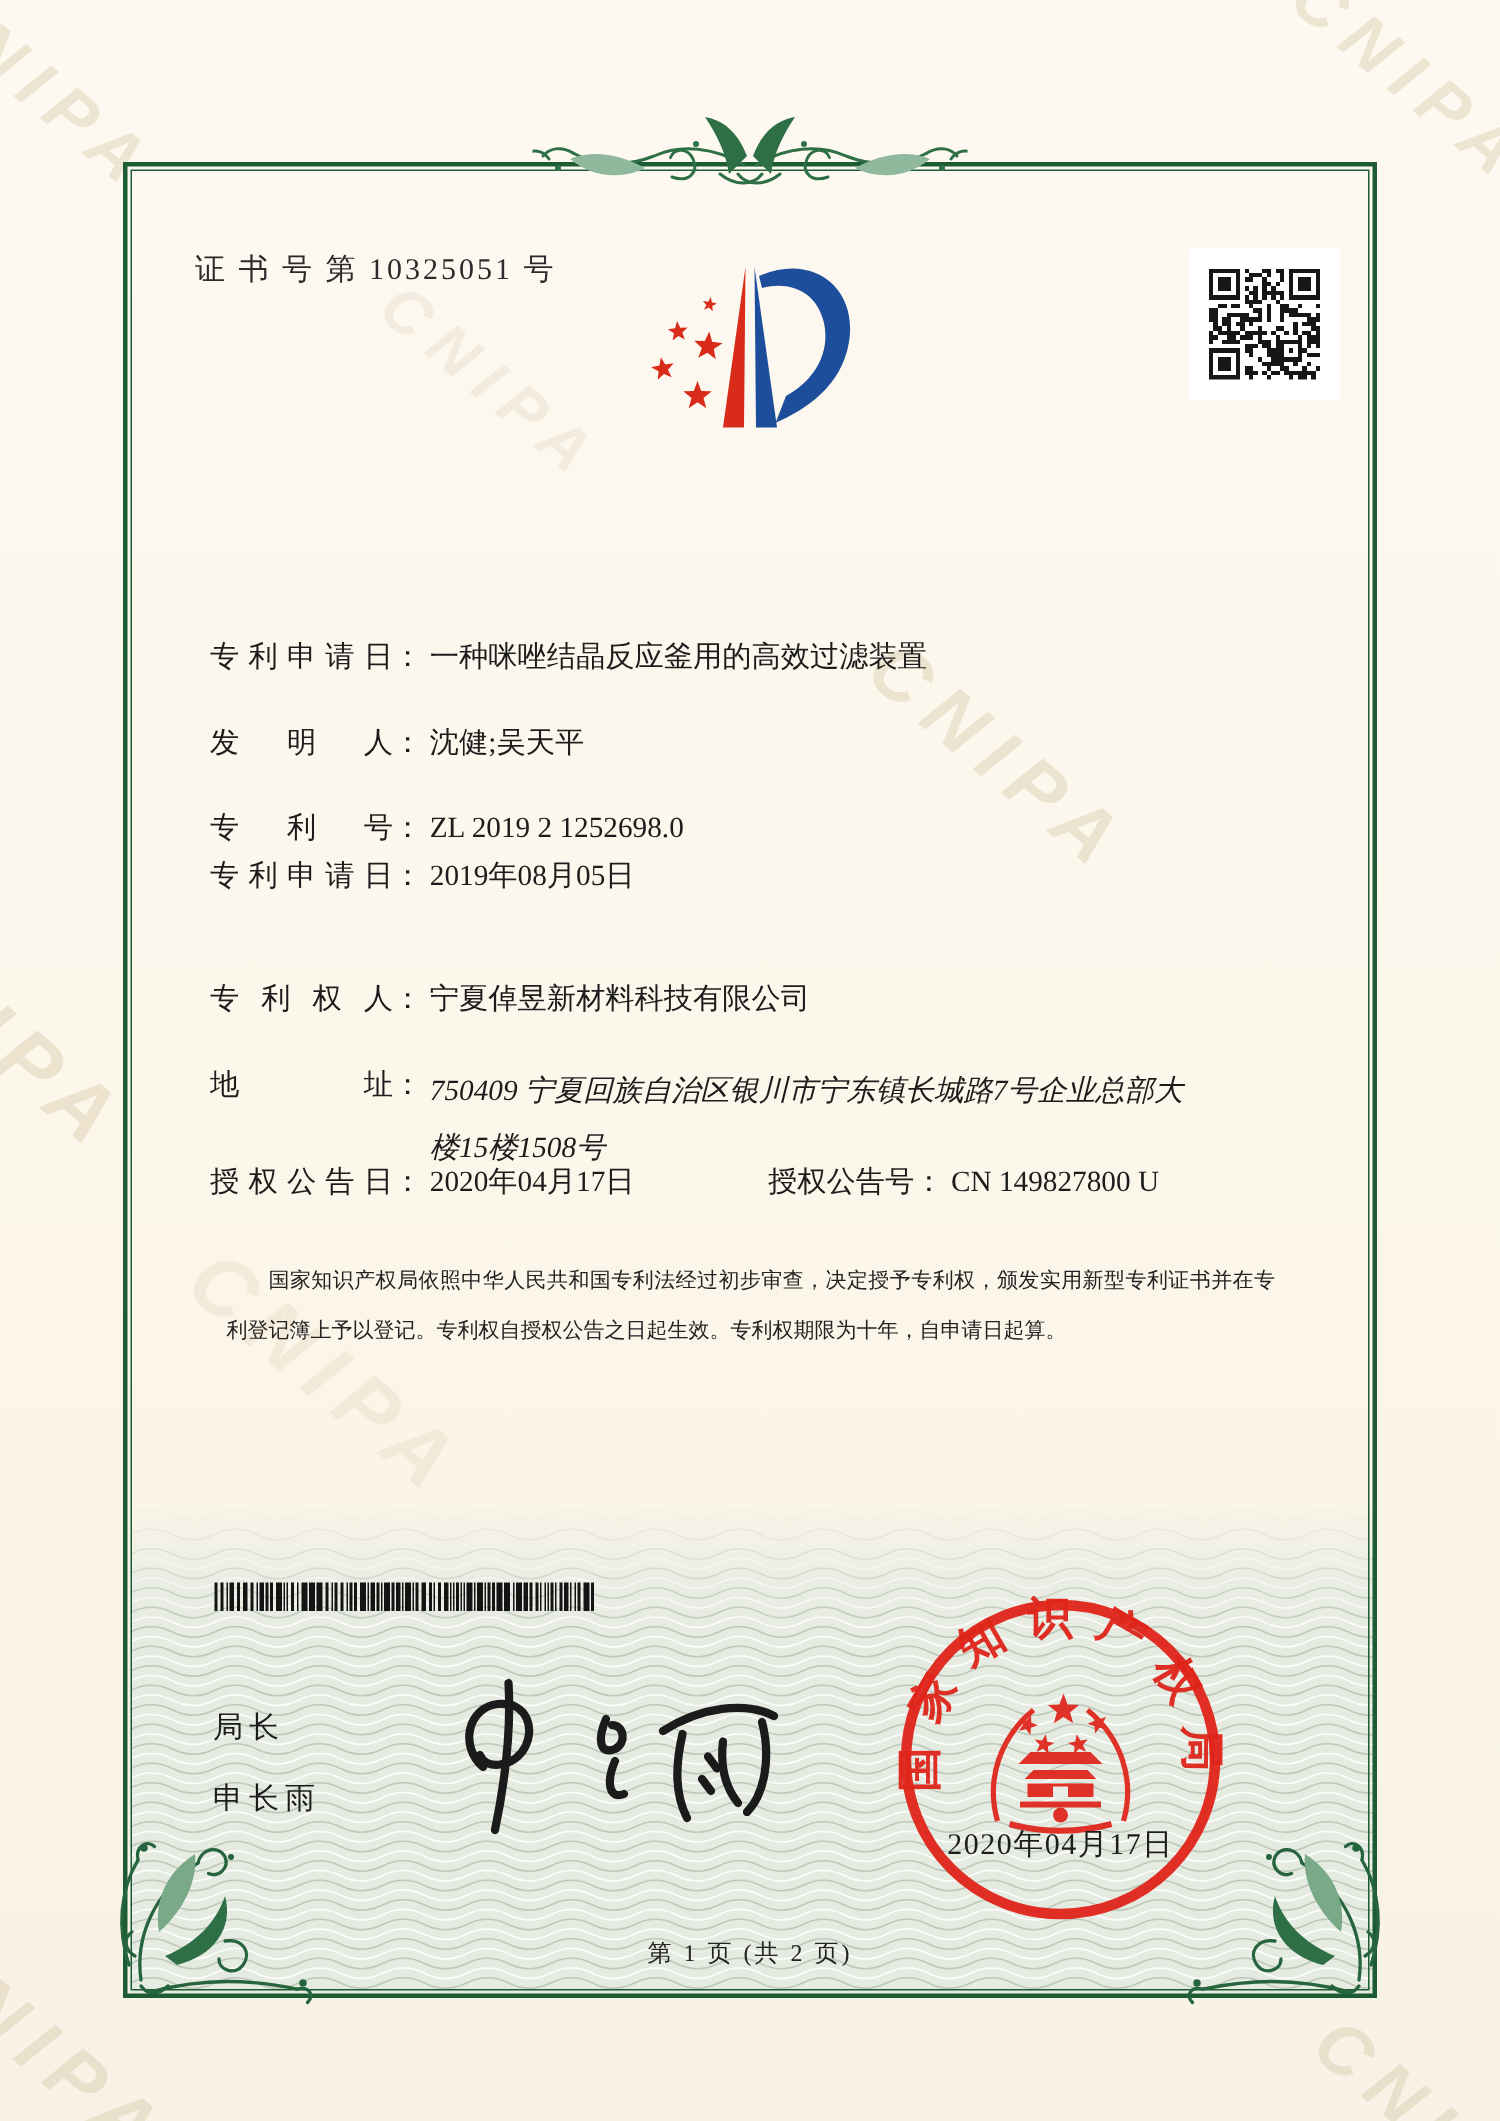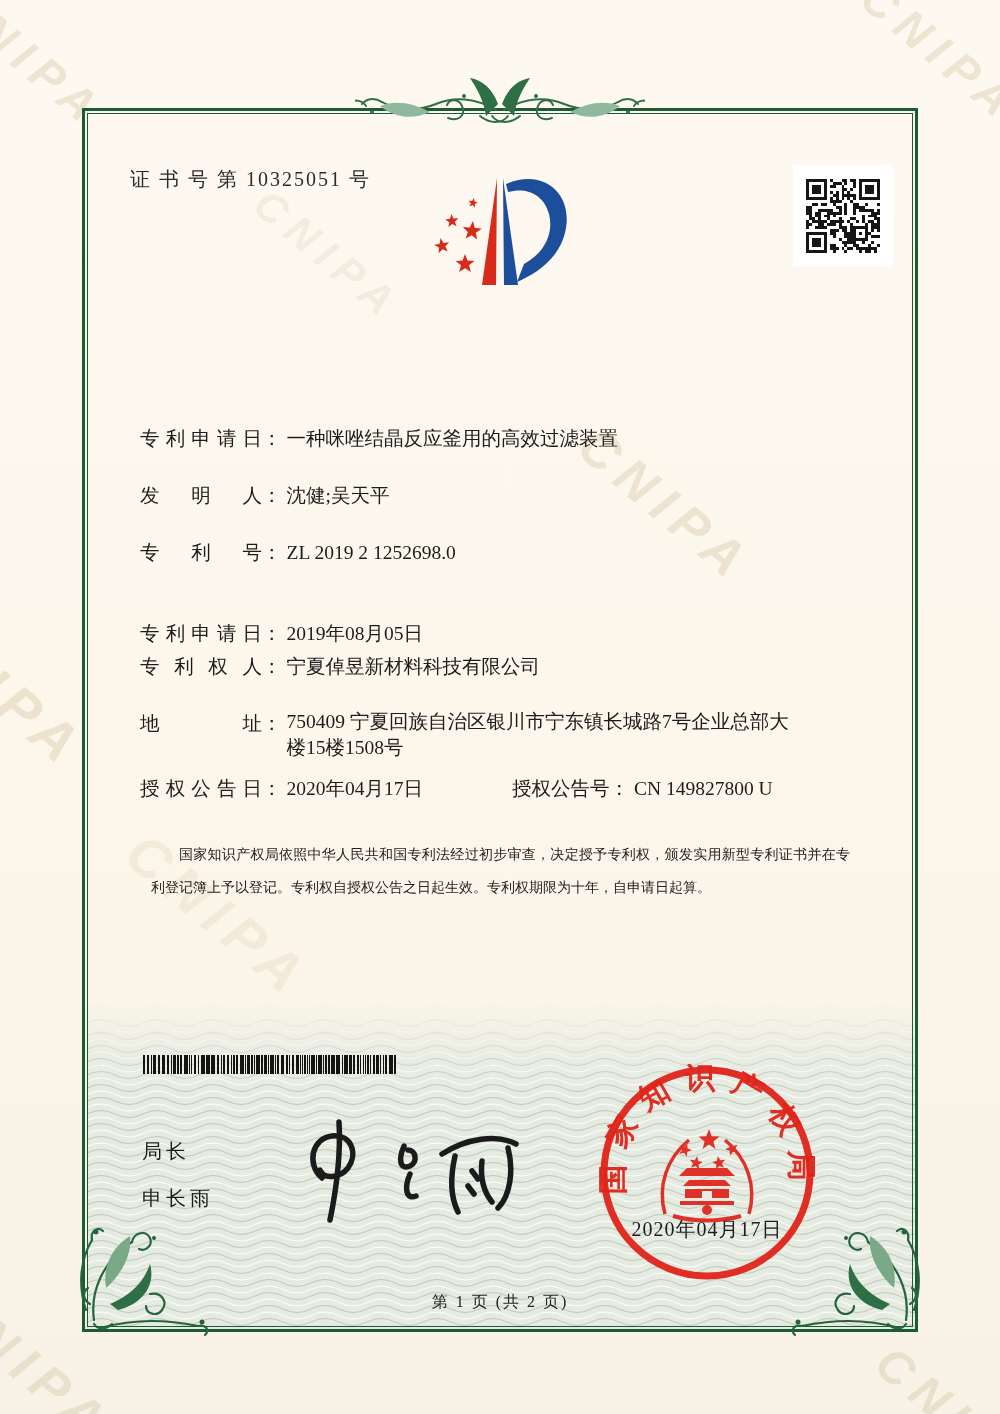--- a/index.html
+++ b/index.html
@@ -26,21 +26,21 @@
   .logo{position:absolute;left:420px;top:156px;z-index:5;}
   .qrbox{position:absolute;left:793px;top:165px;width:100px;height:102px;background:#fff;z-index:5;}
   .qrbox svg{position:absolute;left:13px;top:14px;}
   .title{position:absolute;left:0;top:297px;width:100%;text-align:center;z-index:5;
          font-size:45px;font-weight:700;letter-spacing:8px;color:#101010;}
   
   .frow{position:absolute;left:140px;width:740px;z-index:5;font-size:19.5px;line-height:30px;}
   .flabel{display:inline-block;width:122px;text-align:justify;text-align-last:justify;vertical-align:top;}
   .fcolon{display:inline-block;margin:0 5px 0 0;vertical-align:top;}
   .fval{display:inline-block;vertical-align:top;}
-  .fval.wide{width:515px;line-height:26px;}
+  .fval.wide{width:515px;line-height:38px;font-style:italic;}
   .grant2{position:absolute;left:372px;top:0;}
   
   .paras{position:absolute;left:139px;top:826px;width:723px;z-index:5;}
   .paras p{margin:12px;font-size:14px;line-height:33px;text-indent:2em;text-align:justify;color:#222;}
   
   .bars{position:absolute;left:143px;top:1055px;width:256px;height:19px;z-index:5;}
   .bars i{position:absolute;top:0;bottom:0;background:#141414;}
   .officials{position:absolute;left:142px;top:1138px;z-index:5;
              font-family:"Liberation Sans","DejaVu Sans",sans-serif;font-size:20px;letter-spacing:4px;}
   .officials div{margin-bottom:20px;}
@@ -521,21 +521,21 @@
 
   <div class="frow" style="top:424px;">
     <span class="flabel">专利申请日</span><span class="fcolon">：</span><span class="fval">一种咪唑结晶反应釜用的高效过滤装置</span>
   </div>
   <div class="frow" style="top:481px;">
     <span class="flabel">发明人</span><span class="fcolon">：</span><span class="fval">沈健;吴天平</span>
   </div>
   <div class="frow" style="top:538px;">
     <span class="flabel">专利号</span><span class="fcolon">：</span><span class="fval">ZL 2019 2 1252698.0</span>
   </div>
-  <div class="frow" style="top:619px;">
+  <div class="frow" style="top:570px;">
     <span class="flabel">专利申请日</span><span class="fcolon">：</span><span class="fval">2019年08月05日</span>
   </div>
   <div class="frow" style="top:652px;">
     <span class="flabel">专利权人</span><span class="fcolon">：</span><span class="fval">宁夏倬昱新材料科技有限公司</span>
   </div>
   <div class="frow" style="top:709px;">
     <span class="flabel">地址</span><span class="fcolon">：</span><span class="fval wide">750409 宁夏回族自治区银川市宁东镇长城路7号企业总部大楼15楼1508号</span>
   </div>
   <div class="frow" style="top:774px;">
     <span class="flabel">授权公告日</span><span class="fcolon">：</span><span class="fval">2020年04月17日</span>

